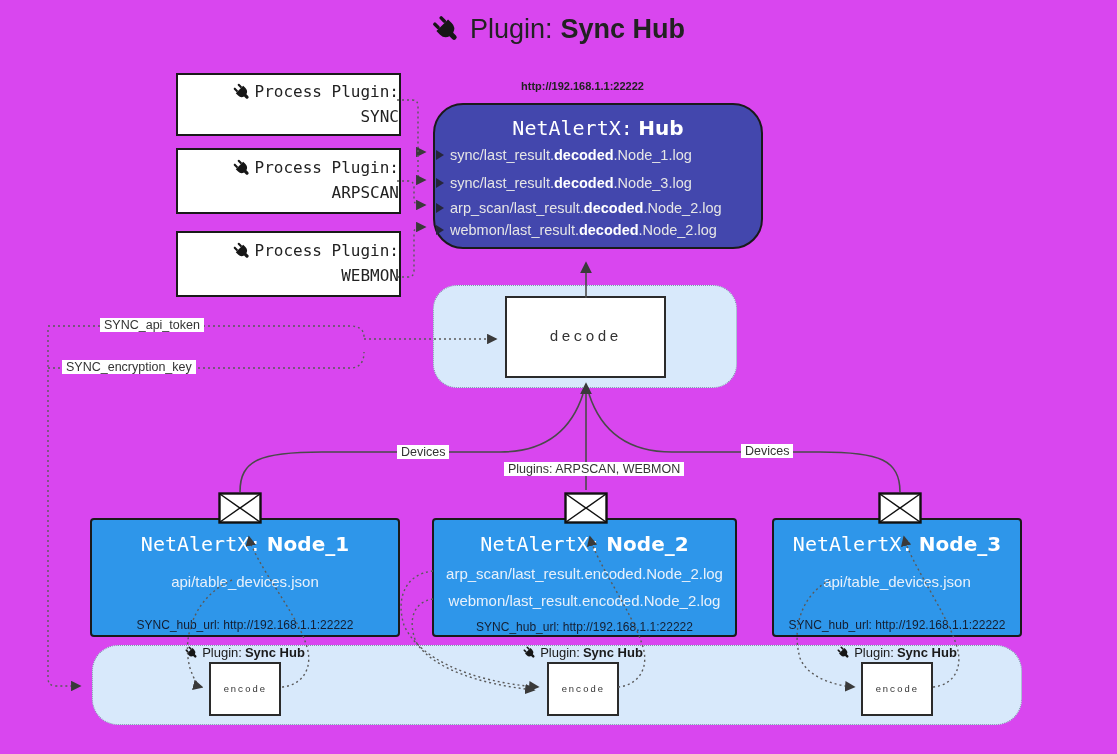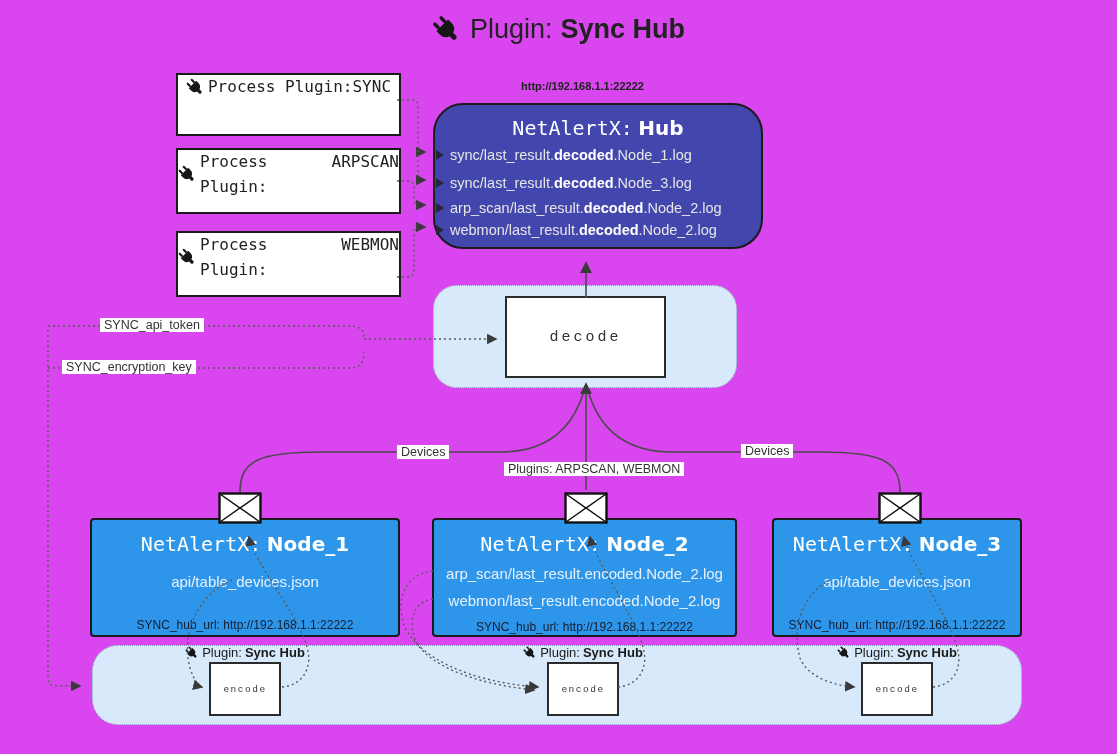--- a/index.html
+++ b/index.html
@@ -9,21 +9,21 @@
   html,body{margin:0;padding:0;background:#fff;}
   #stage{position:relative;width:1117px;height:754px;background:#d946ef;overflow:hidden;
          font-family:"Liberation Sans","DejaVu Sans",sans-serif;color:var(--text-dark);}
   .mono{font-family:"DejaVu Sans Mono",monospace;}
   svg.plug{fill:#161616;overflow:visible;}
   
   .title{position:absolute;left:0;top:14px;width:1117px;display:flex;align-items:center;justify-content:center;gap:8px;font-size:27px;color:#222;}
   .title .t-name{font-weight:bold;}
   
   .pbox{position:absolute;left:176px;width:221px;background:#fff;border:2px solid var(--box-border);
-        display:flex;flex-direction:row;align-items:flex-start;justify-content:center;
+        display:flex;flex-direction:column;align-items:flex-end;justify-content:center;
         font-family:"DejaVu Sans Mono",monospace;font-size:16px;color:#222;line-height:1.55;}
   .pbox .row1{display:flex;align-items:center;gap:3px;}
   
   .hub-url{position:absolute;left:433px;top:80px;width:299px;text-align:center;font-size:11px;font-weight:600;color:#222;}
   .hub{position:absolute;left:433px;top:103px;width:330px;height:146px;background:var(--hub-fill);
        border:2px solid var(--box-border);border-radius:30px;box-sizing:border-box;z-index:2;}
   .hub-title{position:absolute;top:11px;left:0;width:100%;text-align:center;color:#fff;font-size:20px;}
   .hub-title .mono{font-size:20px;}
   .hub-title .name{font-weight:bold;font-family:"DejaVu Sans","Liberation Sans",sans-serif;}
   .hline{position:absolute;left:0;width:100%;padding-left:15px;box-sizing:border-box;color:var(--text-light);font-size:14.5px;white-space:nowrap;}

